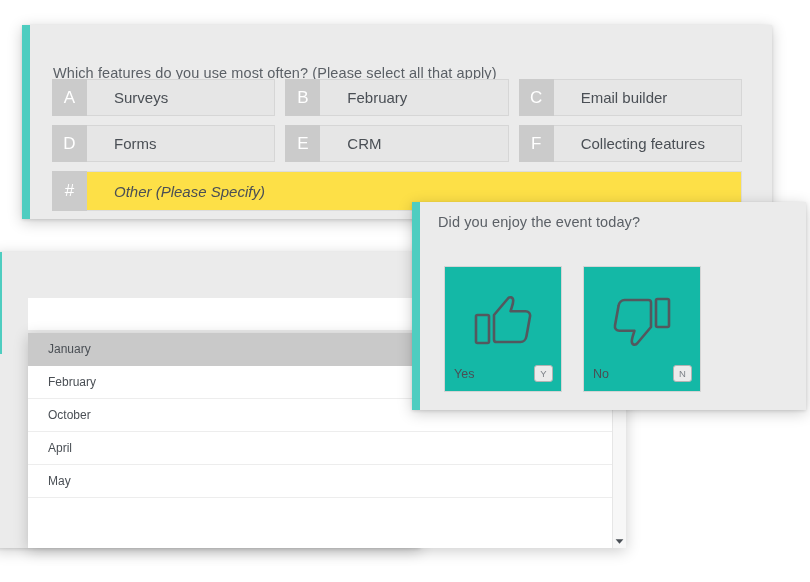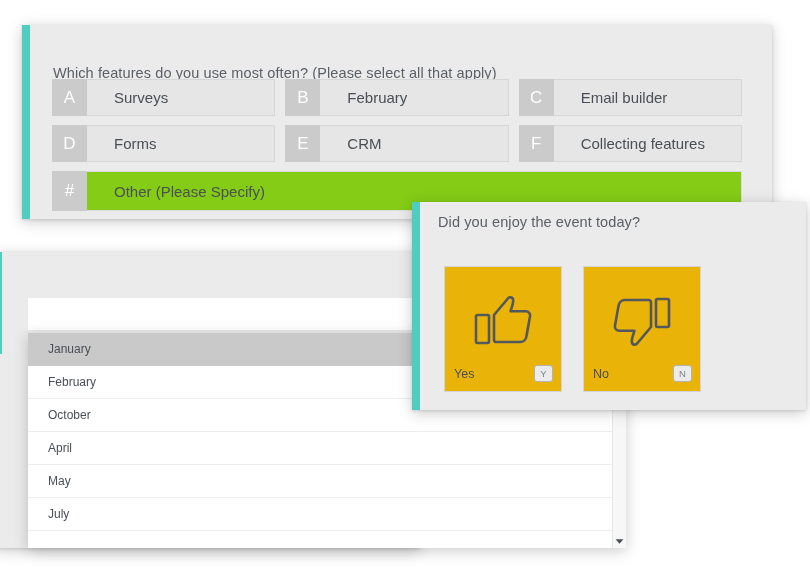--- a/index.html
+++ b/index.html
@@ -69,22 +69,23 @@
     color:#4a4f55;
     font-size:15px;
     box-sizing:border-box;
     min-width:0;
     overflow:hidden;
     white-space:nowrap;
   }
   .opt-other{display:flex;height:40px;width:690px;}
   .opt-other .opt-key{font-size:17px;}
   .opt-other .opt-label{
-    background:#84cc16;
+    background:#fde047;
     border-color:#dcdcdc;
+    font-style:italic;
   }
 
   
   #card-month{
     left:-6px;top:252px;width:426px;height:296px;
   }
   #card-month .accent{height:102px;}
   #month-title{position:absolute;left:36px;top:268px;}
   #month-input{
     position:absolute;left:28px;top:298px;
@@ -137,21 +138,21 @@
     left:412px;top:202px;width:394px;height:208px;
   }
   #card-event .accent{height:208px;}
   #event-title{position:absolute;left:26px;top:228px;}
   .tiles{
     position:absolute;left:32px;top:64px;
     display:flex;gap:21px;
   }
   .tile{
     width:118px;height:126px;
-    background:#eab308;
+    background:#14b8a6;
     border:1px solid #d4d4d4;
     position:relative;
     box-sizing:border-box;
   }
   .tile-icon{
     position:absolute;left:0;right:0;top:24px;
     display:flex;align-items:center;justify-content:center;
   }
   .tile-foot{
     position:absolute;left:9px;right:8px;bottom:9px;
@@ -221,21 +222,20 @@
   <div id="month-input">
     <input style="width: 100%; height: 100%; border: none; outline: none; background: transparent; font-family: &quot;Liberation Sans&quot;, sans-serif; font-size: 12px; color: rgb(74, 79, 85); padding-left: 12px; box-sizing: border-box;" value="" placeholder="">
   </div>
 
   <div id="month-list">
     <div class="month-item selected">January</div>
     <div class="month-item">February</div>
     <div class="month-item">October</div>
     <div class="month-item">April</div>
     <div class="month-item">May</div>
-    <div class="month-item">July</div>
 
     <div id="month-scroll">
       <div id="month-thumb"></div>
       <div id="month-arrow">
         <svg width="9" height="7" viewBox="0 0 9 7" aria-hidden="true">
           <path d="M0.6 1.2 L8.4 1.2 L4.5 5.8 Z" fill="#4a4f55"></path>
         </svg>
       </div>
     </div>
   </div>

